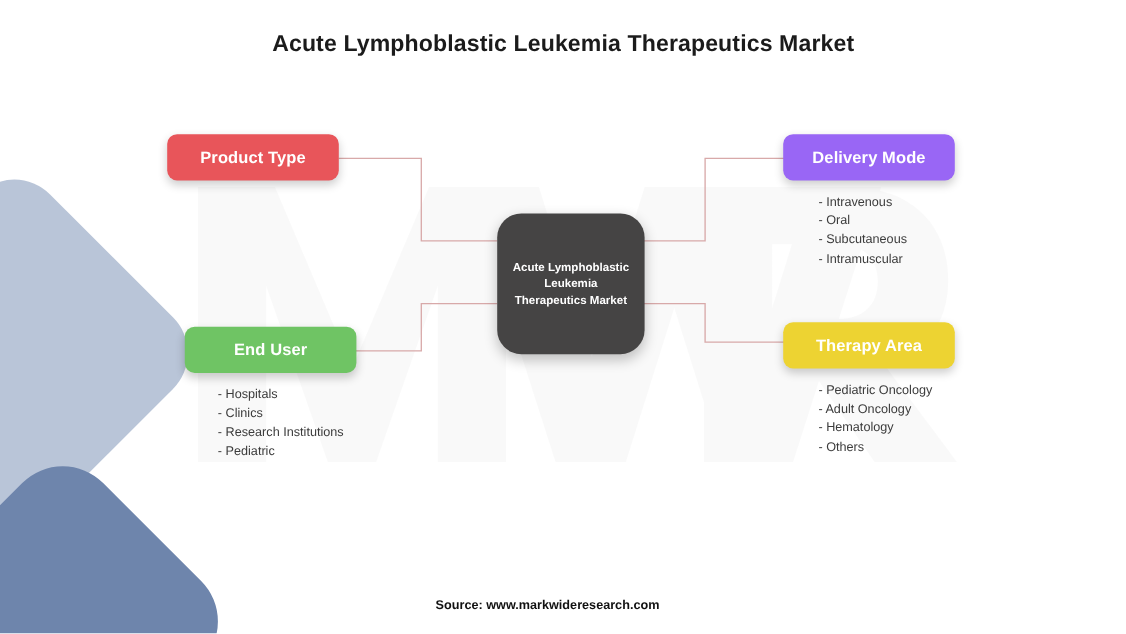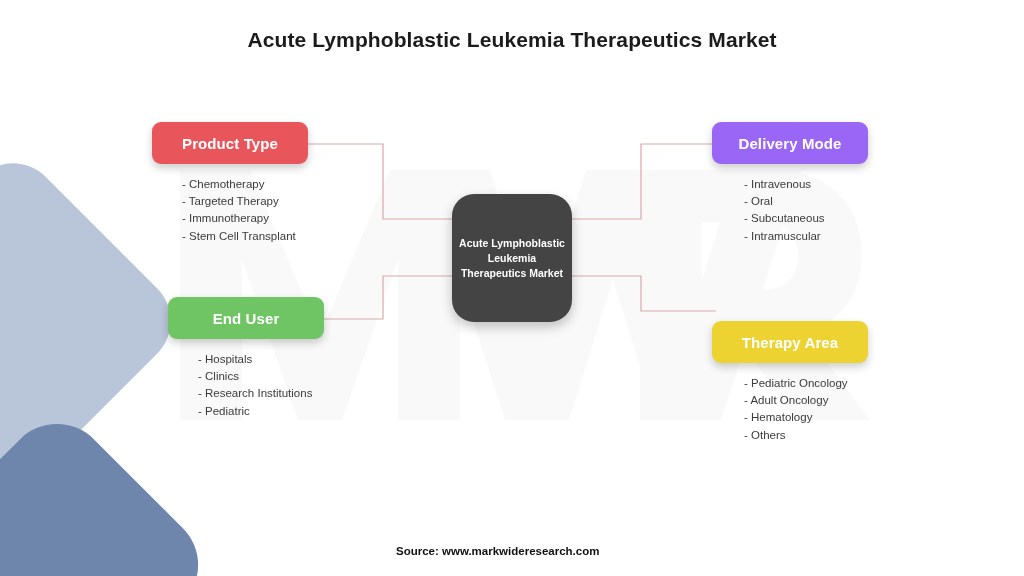--- a/index.html
+++ b/index.html
@@ -98,21 +98,21 @@
     width: 1024px;
     height: 576px;
     pointer-events: none;
   }
 
   
   .center-node {
     position: absolute;
     left: 452px;
     top: 194px;
-    width: 120px;
+    width: 134px;
     height: 128px;
     background: #454444;
     border-radius: 22px;
     box-shadow: 0 5px 12px rgba(0,0,0,0.24);
     display: flex;
     align-items: center;
     justify-content: center;
     text-align: center;
   }
   .center-node-label {
@@ -149,21 +149,21 @@
   .branch-items li {
     font-size: 11.5px;
     color: #3b3b3b;
     line-height: 17.2px;
     white-space: nowrap;
   }
 
   .branch-product  { left: 152px; top: 122px; }
   .branch-enduser  { left: 168px; top: 297px; }
   .branch-delivery { left: 712px; top: 122px; }
-  .branch-therapy  { left: 712px; top: 293px; margin-top: 28px; }
+  .branch-therapy  { left: 712px; top: 293px; }
 
   .branch-delivery .branch-items,
   .branch-therapy  .branch-items { padding-left: 32px; }
 
   
   .footer-source {
     position: absolute;
     left: 396px;
     top: 545px;
     font-size: 11.5px;
@@ -214,26 +214,20 @@
   <div class="center-node" style="background: rgb(69, 68, 68);">
     <div class="center-node-label">Acute Lymphoblastic
 Leukemia
 Therapeutics Market</div>
   </div>
 
   <div class="branch branch-product">
     <div class="branch-pill" style="background: rgb(232, 85, 90);">
       <span class="branch-pill-label">Product Type</span>
     </div>
-    <ul class="branch-items">
-      <li>- Chemotherapy</li>
-      <li>- Targeted Therapy</li>
-      <li>- Immunotherapy</li>
-      <li>- Stem Cell Transplant</li>
-    </ul>
   </div>
 
   <div class="branch branch-enduser">
     <div class="branch-pill" style="background: rgb(111, 196, 100);">
       <span class="branch-pill-label">End User</span>
     </div>
     <ul class="branch-items">
       <li>- Hospitals</li>
       <li>- Clinics</li>
       <li>- Research Institutions</li>

